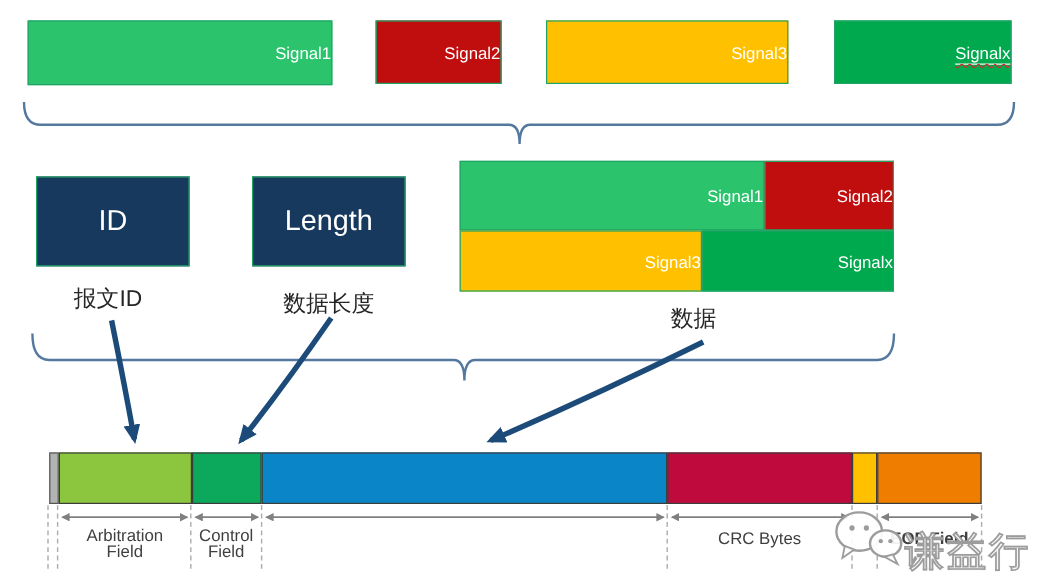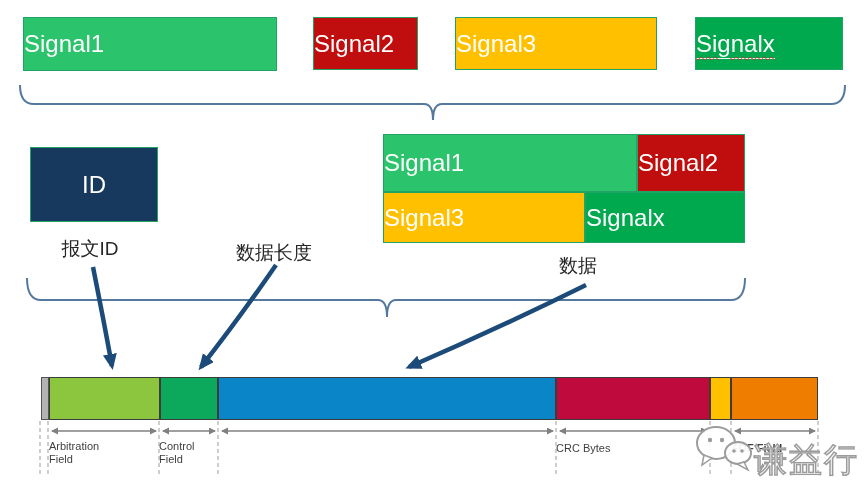--- a/index.html
+++ b/index.html
@@ -1,36 +1,36 @@
 <!DOCTYPE html>
 <html><head>
 <meta charset="utf-8">
 <style>
   html,body{margin:0;padding:0;background:#fff;}
   .canvas{
     position:relative;width:865px;height:485px;background:#ffffff;
     font-family:"Liberation Sans", sans-serif;overflow:hidden;
   }
   .sigbox{
-    position:absolute;display:flex;align-items:center;justify-content:flex-start;
-    color:#fff;font-size:24px;border:1.5px solid #21A366;box-sizing:border-box;
+    position:absolute;display:flex;align-items:center;justify-content:flex-end;
+    color:#fff;font-size:14px;border:1.5px solid #21A366;box-sizing:border-box;
   }
   .navybox{
     position:absolute;display:flex;align-items:center;justify-content:center;
     color:#fff;font-size:24px;background:#17395D;border:1.5px solid #21A366;box-sizing:border-box;
   }
   .cnlabel{
     position:absolute;color:#262626;font-size:19px;text-align:center;white-space:nowrap;
   }
   .svg-abs{position:absolute;left:0;top:0;pointer-events:none;}
   .framefield{
     position:absolute;top:377px;height:43px;box-sizing:border-box;border:1.5px solid #3C3C3C;
   }
   .dimlabel{
-    position:absolute;color:#3F3F3F;font-size:11px;line-height:13px;text-align:left;
+    position:absolute;color:#3F3F3F;font-size:14px;line-height:13px;text-align:center;
   }
   .wavy-label{
     text-decoration:underline wavy #D02B2B;text-decoration-thickness:1px;text-underline-offset:4px;
   }
   .wavy-label .inner{border-bottom:1px solid rgba(255,255,255,.95);padding-bottom:1px;}
   .watermark{
     position:absolute;left:692px;top:410px;display:flex;align-items:center;z-index:5;
   }
   .watermark .wm-text{
     font-size:33px;font-weight:normal;letter-spacing:2px;color:rgba(255,255,255,0.92);
@@ -57,20 +57,23 @@
   <div class="sigbox" style="left: 695px; top: 17px; width: 148px; height: 53px; background-color: rgb(0, 168, 78);">
     <span class="wavy-label"><span class="inner">Signalx</span></span>
   </div>
 
   <svg class="svg-abs" width="865" height="485">
     <path d="M20 85 Q20 104 34 104 L424 104 Q433 104 433 120 Q433 104 442 104 L831 104 Q845 104 845 85" fill="none" stroke="#55799E" stroke-width="2"></path>
   </svg>
 
   <div class="navybox" style="left:30px;top:147px;width:128px;height:75px;">
     <span>ID</span>
+  </div>
+  <div class="navybox" style="left:210px;top:147px;width:128px;height:75px;">
+    <span>Length</span>
   </div>
 
   <div class="sigbox" style="left: 383px; top: 134px; width: 254px; height: 58px; background-color: rgb(43, 196, 108);">
     <span>Signal1</span>
   </div>
   <div class="sigbox" style="left: 637px; top: 134px; width: 108px; height: 58px; background-color: rgb(192, 13, 13);">
     <span>Signal2</span>
   </div>
   <div class="sigbox" style="left: 383px; top: 192px; width: 202px; height: 51px; background-color: rgb(255, 192, 0);">
     <span>Signal3</span>

